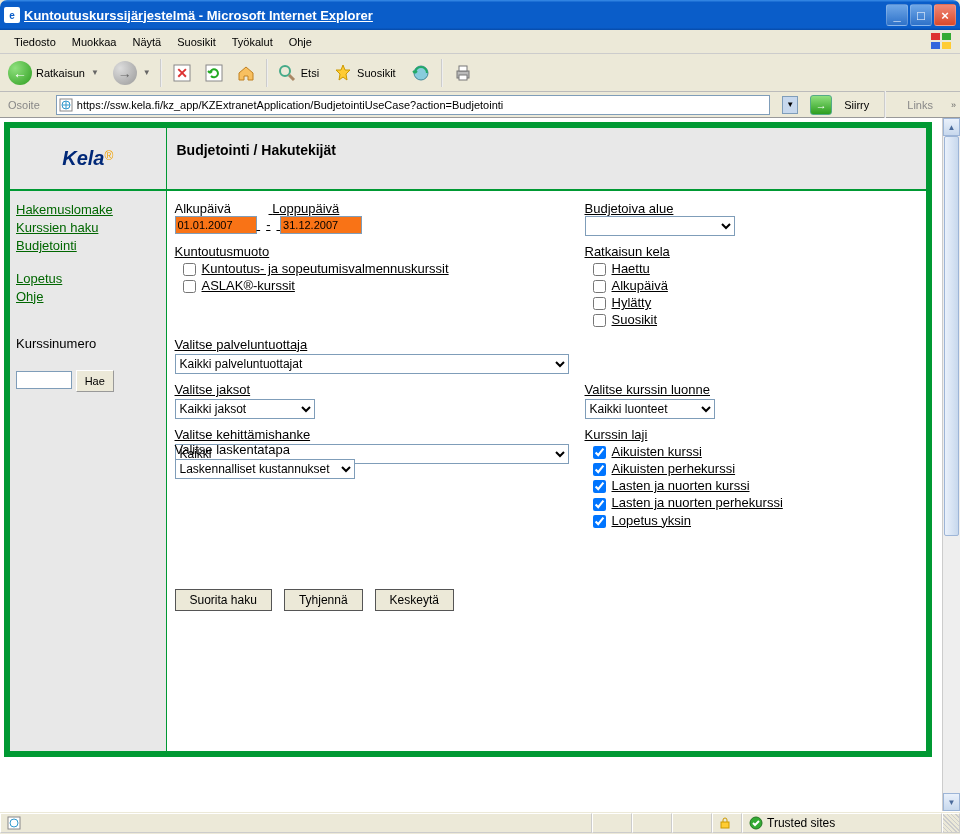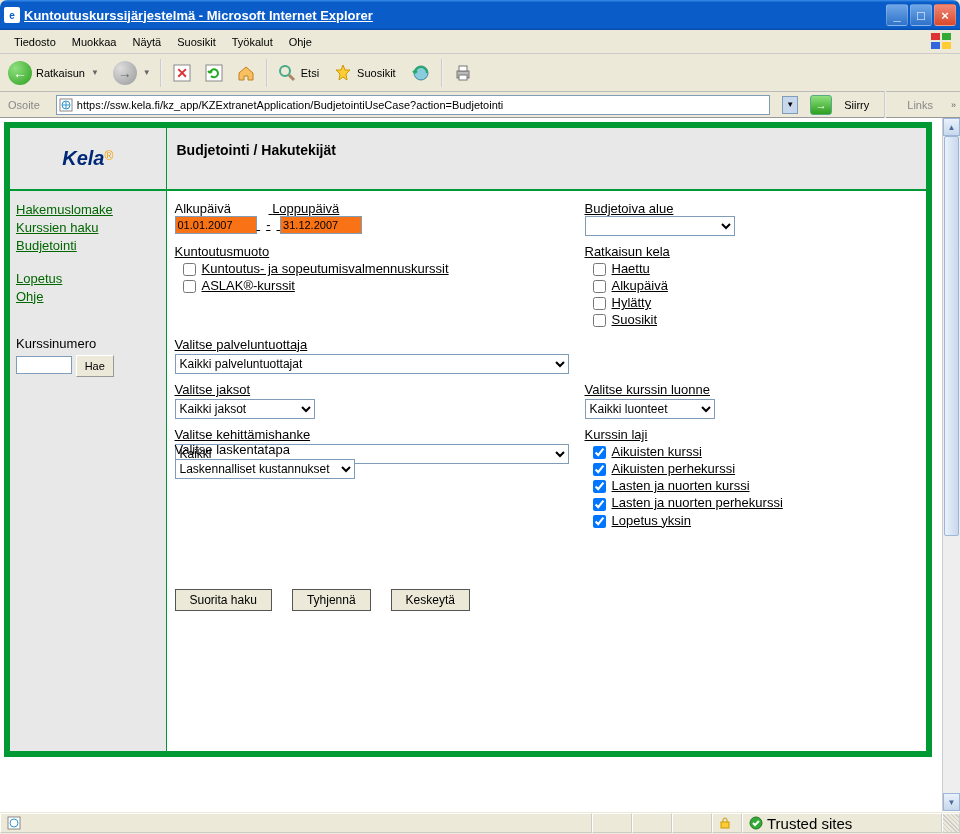--- a/index.html
+++ b/index.html
@@ -49,39 +49,39 @@
 .page-table { width: 100%; border-collapse: collapse; }
 .page-table td { vertical-align: top; }
 .logo-cell { width: 156px; height: 62px; border-right: 1px solid #009933; border-bottom: 2px solid #009933; background: #e8e8e8; text-align: center; vertical-align: middle !important; }
 .logo-text { font-size: 20px; font-weight: bold; color: #002878; font-style: italic; }
 .logo-sup { color: #f0a000; font-size: 12px; vertical-align: super; }
 .title-cell { border-bottom: 2px solid #009933; background: #e8e8e8; padding: 14px 10px; font-size: 14px; font-weight: bold; }
 .nav-cell { width: 156px; border-right: 1px solid #009933; background: #e8e8e8; padding: 10px 6px; font-size: 13px; }
 .nav-cell a { color: #006600; text-decoration: underline; display: block; line-height: 1.4; }
 .nav-group { margin-bottom: 14px; }
 .kurs-label { margin-top: 30px; font-size: 13px; }
-.kurs-row { margin-top: 4px; }
+.kurs-row { margin-top: 19px; }
 .kurs-row input { width: 56px; height: 18px; border: 1px solid #7f9db9; }
 .kurs-row button { height: 22px; padding: 0 8px; background: #ece9d8; border: 1px solid #999; border-top-color:#fff; border-left-color:#fff; font-size:11px; }
 
 .form-cell { padding: 10px 8px; font-size: 13px; }
 .form-row { display: flex; margin-bottom: 2px; text-decoration: underline; }
 .col-l { width: 410px; }
 .col-r { flex: 1; }
 .flabel { margin-bottom: 2px; margin-top: 6px; }
 .dateinp { width: 82px; height: 18px; border: 1px solid #7f9db9; font-size: 11px; padding: 0 2px; background:#f97316; }
 .dash { margin: 0 6px; }
 .cb-line { margin: 2px 0 2px 8px; }
 .cb-line input { margin-right: 6px; vertical-align: middle; }
 .sel { height: 20px; border: 1px solid #7f9db9; background: white; font-size: 12px; }
 .sel.full { width: 394px; }
-.btnrow { margin-top: 40px; display: flex; gap: 20px; }
+.btnrow { margin-top: 40px; display: flex; gap: 12px; }
 .formbtn { height: 22px; padding: 0 14px; background: #ece9d8; border: 1px solid #555; font-size: 12px; }
 
-.statusbar { height: 23px; background: #ece9d8; border-top: 1px solid #fff; display: flex; align-items: center; font-size: 15px; }
+.statusbar { height: 23px; background: #ece9d8; border-top: 1px solid #fff; display: flex; align-items: center; font-size: 12px; }
 .statusbar .sseg { border: 1px solid #ccc; border-top-color:#fff; border-left-color:#fff; height: 20px; display:flex; align-items:center; padding: 0 6px; gap:4px; }
 .statusbar .sseg.flex { flex: 1; }
 .statusbar .pageicon2 { width: 14px; height: 14px; }
 .statusbar .grip { width: 18px; background: repeating-linear-gradient(45deg, #ccc, #ccc 1px, transparent 1px, transparent 3px); }
 </style>
 </head>
 <body>
 
 <div class="window">
 

